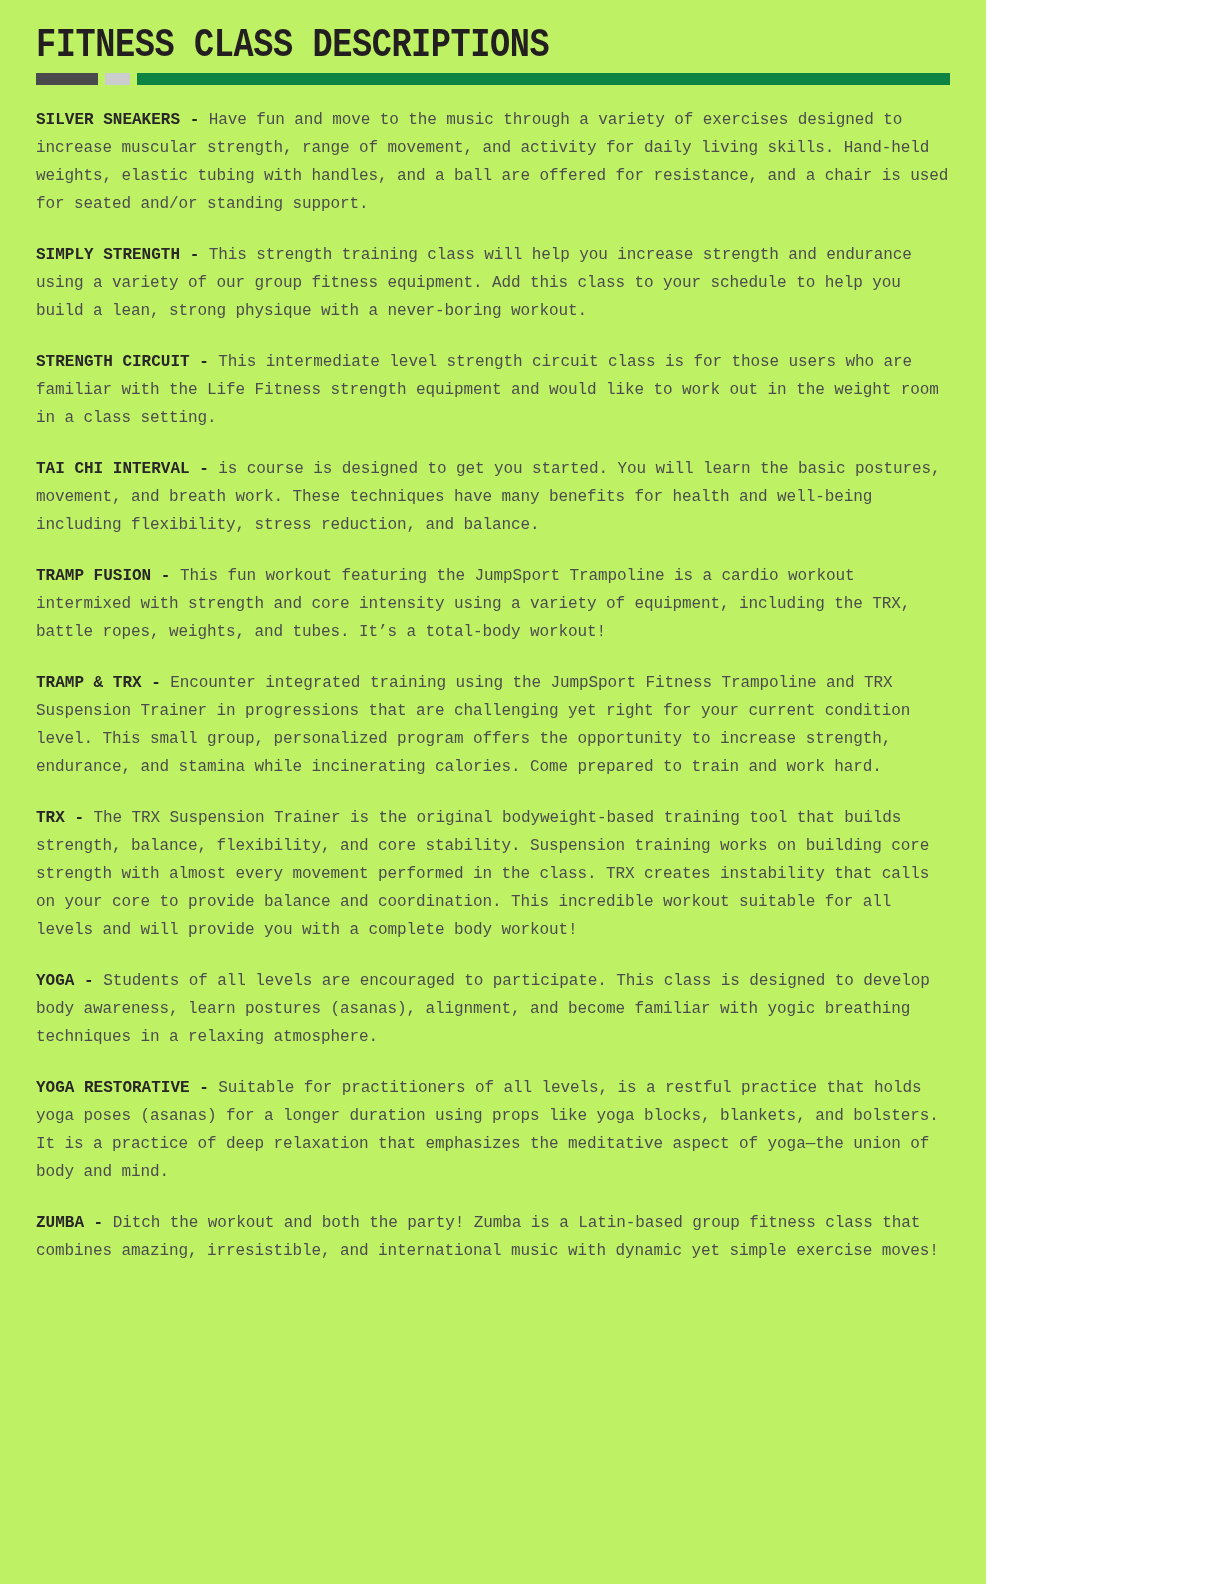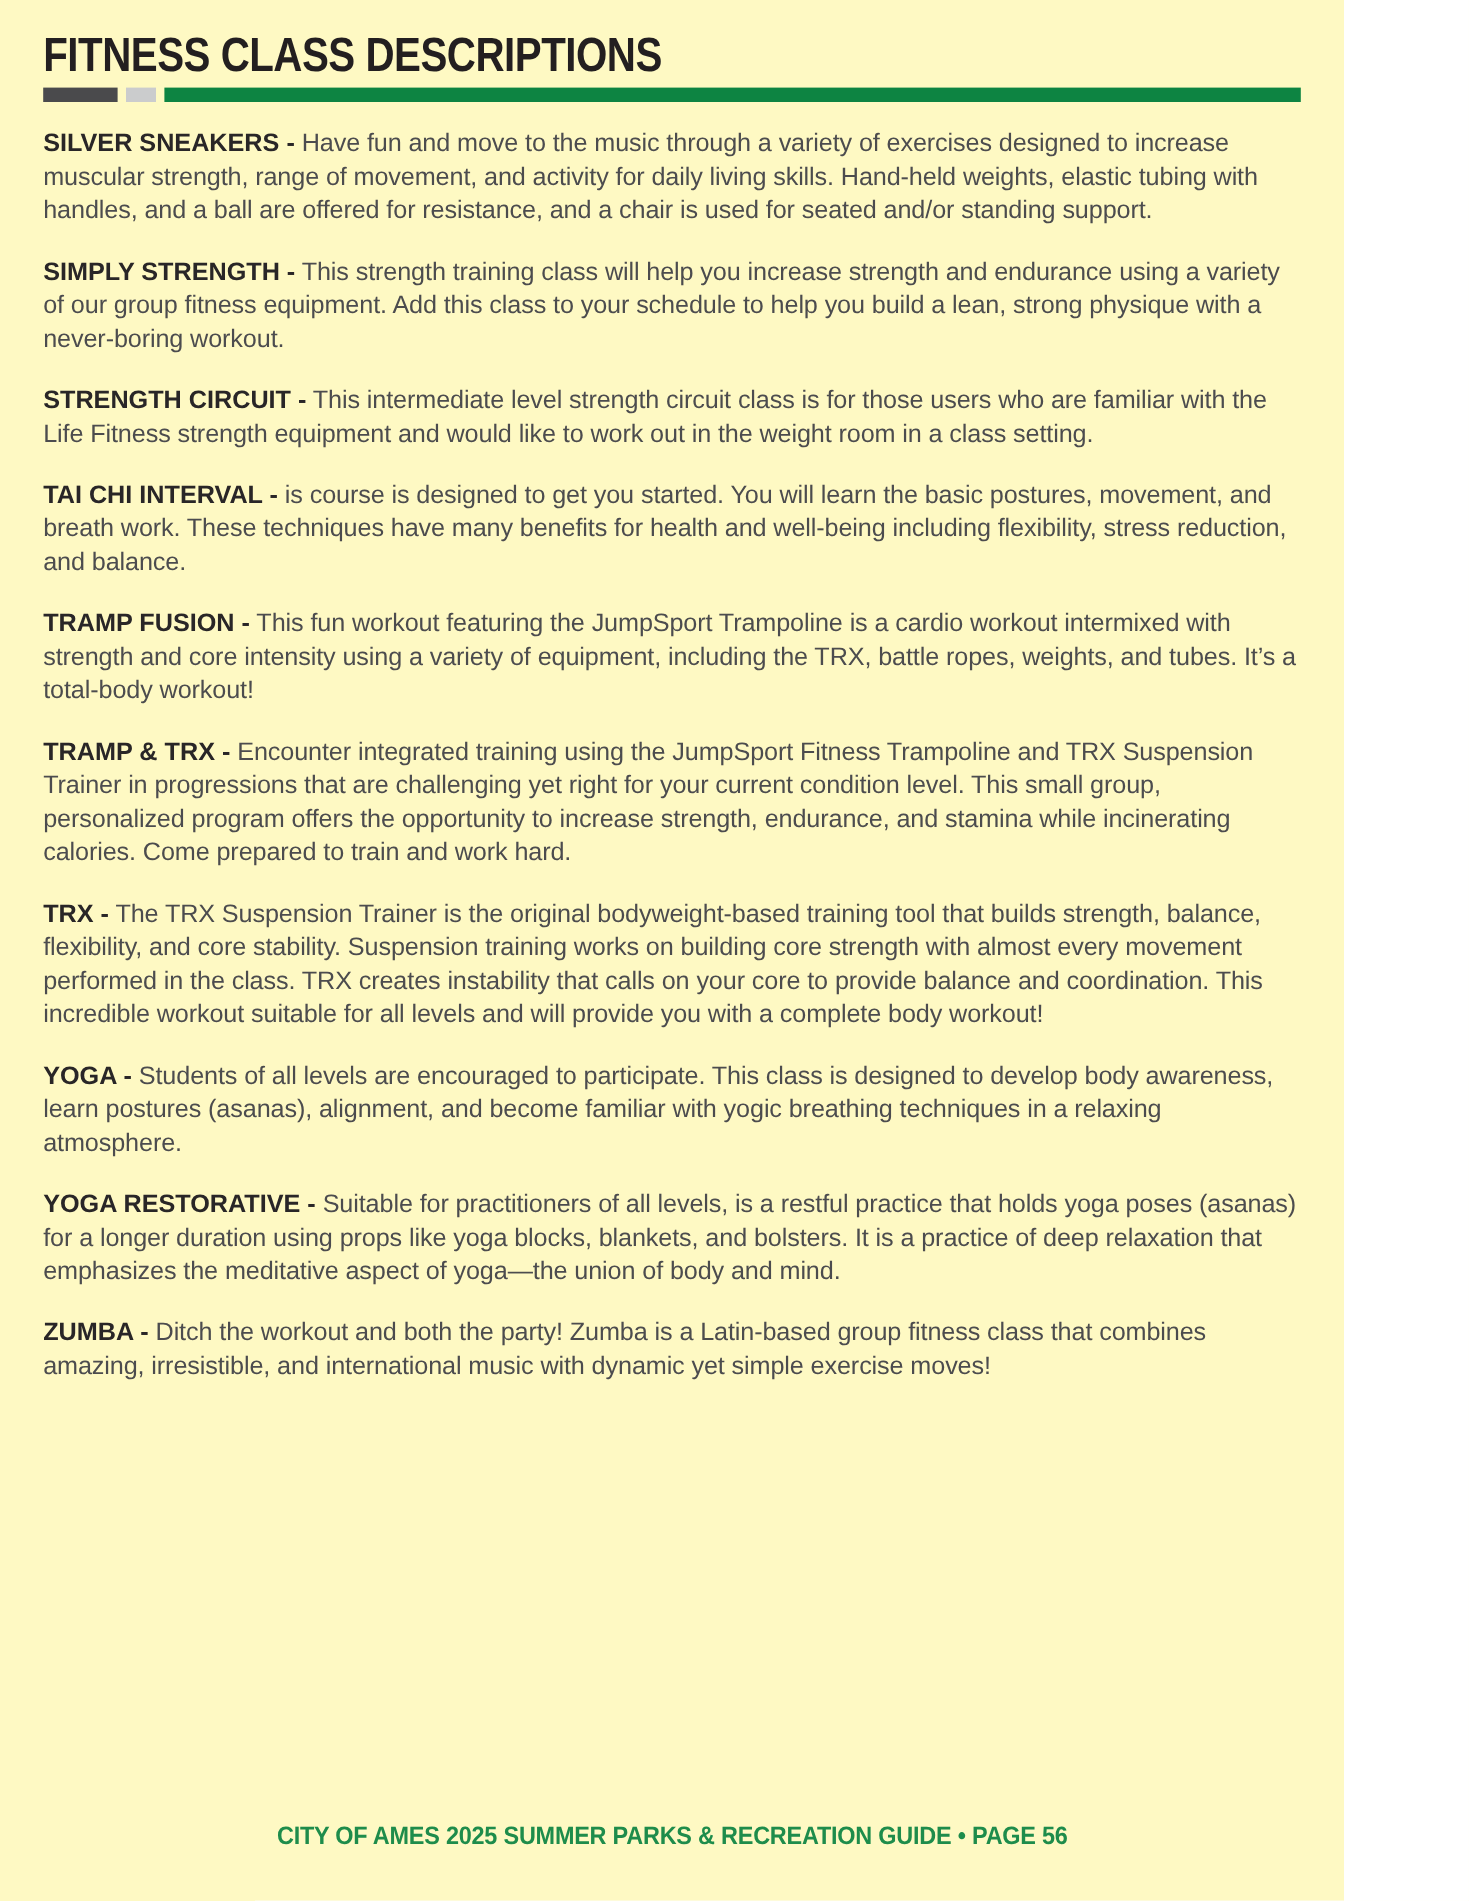--- a/index.html
+++ b/index.html
@@ -2,26 +2,26 @@
 <html><head>
 <meta charset="utf-8">
 <style>
   html, body {
     margin: 0;
     padding: 0;
     background: #ffffff;
   }
   .page {
     position: relative;
-    width: 1120px;
+    width: 986px;
     height: 1584px;
-    background: #fef9c3;
+    background: #bef264;
     box-sizing: border-box;
     padding: 26px 36px 0 36px;
-    font-family: Liberation Sans, sans-serif;
+    font-family: Liberation Mono, monospace;
     overflow: hidden;
   }
   .page-title {
     margin: 0;
     font-size: 40px;
     line-height: 40px;
     font-weight: 700;
     color: #231f20;
     letter-spacing: -0.5px;
     white-space: nowrap;
@@ -37,21 +37,21 @@
   .seg { display: block; }
   .seg-dark  { width: 62px;  background: #4a4a4c; }
   .seg-gap   { width: 7px;   background: transparent; }
   .seg-light { width: 25px;  background: #cbcccd; }
   .seg-green { flex: 1;      background: #0d8442; }
   .descriptions {
     margin-top: 21px;
   }
   .desc {
     margin: 0 0 23px 0;
-    font-size: 21px;
+    font-size: 16px;
     line-height: 28px;
     color: #4c4c4e;
     letter-spacing: -0.1px;
   }
   .desc strong {
     color: #292627;
     font-weight: 700;
     letter-spacing: 0;
   }
   .page-footer {
@@ -95,17 +95,14 @@
       <p class="desc"><strong>STRENGTH CIRCUIT -</strong> <span>This intermediate level strength circuit class is for those users who are familiar with the Life Fitness strength equipment and would like to work out in the weight room in a class setting.</span></p>
       <p class="desc"><strong>TAI CHI INTERVAL -</strong> <span>is course is designed to get you started. You will learn the basic postures, movement, and breath work. These techniques have many benefits for health and well-being including flexibility, stress reduction, and balance.</span></p>
       <p class="desc"><strong>TRAMP FUSION -</strong> <span>This fun workout featuring the JumpSport Trampoline is a cardio workout intermixed with strength and core intensity using a variety of equipment, including the TRX, battle ropes, weights, and tubes. It’s a total-body workout!</span></p>
       <p class="desc"><strong>TRAMP &amp; TRX -</strong> <span>Encounter integrated training using the JumpSport Fitness Trampoline and TRX Suspension Trainer in progressions that are challenging yet right for your current condition level.  This small group, personalized program offers the opportunity to increase strength, endurance, and stamina while incinerating calories.  Come prepared to train and work hard.</span></p>
       <p class="desc"><strong>TRX -</strong> <span>The TRX Suspension Trainer is the original bodyweight-based training tool that builds strength, balance, flexibility, and core stability.  Suspension training works on building core strength with almost every movement performed in the class. TRX creates instability that calls on your core to provide balance and coordination. This incredible workout suitable for all levels and will provide you with a complete body workout!</span></p>
       <p class="desc"><strong>YOGA -</strong> <span>Students of all levels are encouraged to participate.  This class is designed to develop body awareness, learn postures (asanas), alignment, and become familiar with yogic breathing techniques in a relaxing atmosphere.</span></p>
       <p class="desc"><strong>YOGA RESTORATIVE -</strong> <span>Suitable for practitioners of all levels, is a restful practice that holds yoga poses (asanas) for a longer duration using props like yoga blocks, blankets, and bolsters.  It is a practice of deep relaxation that emphasizes the meditative aspect of yoga—the union of body and mind.</span></p>
       <p class="desc"><strong>ZUMBA -</strong> <span>Ditch the workout and both the party!  Zumba is a Latin-based group fitness class that combines amazing, irresistible, and international music with dynamic yet simple exercise moves!</span></p>
     </main>
 
-  <footer class="page-footer">
-    <span class="footer-text">CITY OF AMES 2025 SUMMER PARKS &amp; RECREATION GUIDE • PAGE 56</span>
-  </footer>
 
 </div>
 
 </body></html>

